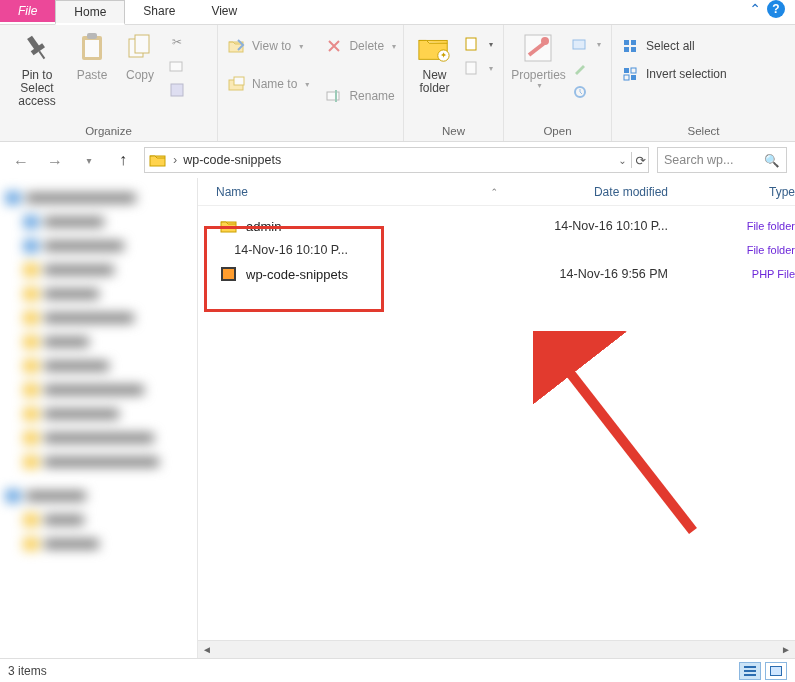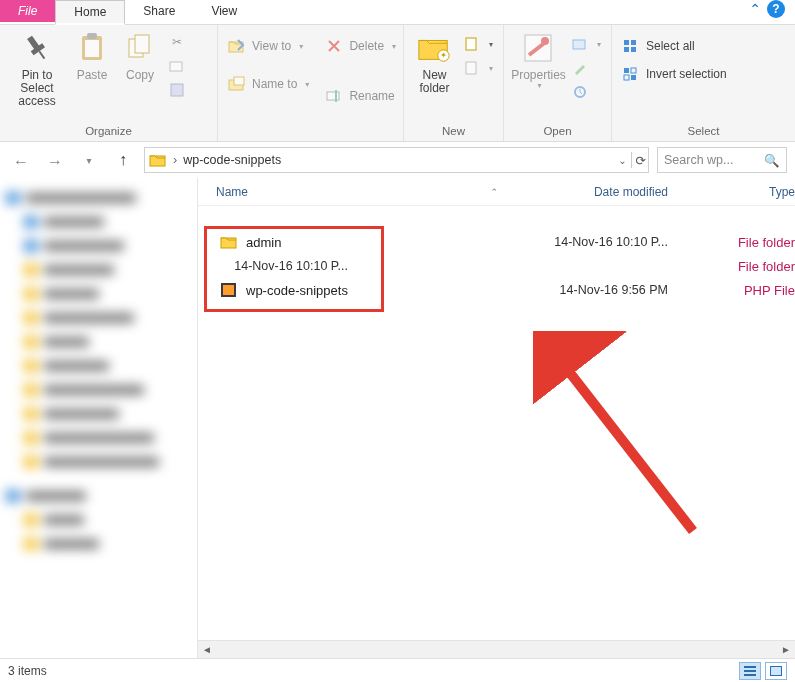--- a/index.html
+++ b/index.html
@@ -50,21 +50,21 @@
 
 .listing { flex: 1; display: flex; flex-direction: column; position: relative; }
 .list-header { display: flex; height: 28px; align-items: center; border-bottom: 1px solid #eee; font-size: 12px; color: #365f8a; }
 .col-name { width: 320px; padding-left: 18px; display:flex; align-items:center; gap:6px;}
 .col-date { width: 150px; }
 .col-type { flex: 1; }
 .list-body { flex: 1; position: relative; padding-top: 8px; }
 .file-row { display: flex; align-items: center; height: 24px; font-size: 13px; color: #222; }
 .file-row .c-name { width: 320px; padding-left: 22px; display: flex; align-items: center; gap: 8px; }
 .file-row .c-date { width: 150px; color: #333; font-size: 12.5px;}
-.file-row .c-type { flex: 1; color: #be185d; font-size: 13px;}
+.file-row .c-type { flex: 1; color: #6d28d9; font-size: 11px;}
 .ficon { width: 18px; height: 16px; }
 
 .red-box { position: absolute; border: 3px solid #e23a2e; left: 6px; top: 20px; width: 180px; height: 86px; pointer-events: none; }
 
 .hscroll { height: 18px; background: #f1f1f1; display:flex; align-items:center; justify-content:space-between; padding:0 4px; border-top:1px solid #e3e3e3;}
 .hscroll .arr{ font-size:10px; color:#666;}
 
 .arrow-anno { position: absolute; left: 335px; top: 125px; pointer-events: none; }
 
 
@@ -411,21 +411,21 @@
         <span style="font-size:9px;color:#777;margin-left:auto;margin-right:20px">⌃</span>
       </div>
       <div class="col-date">Date modified</div>
       <div class="col-type">Type</div>
     </div>
 
     <div class="list-body">
 
       <div class="red-box"></div>
 
-      <div class="file-row" style="margin-top:16px">
+      <div class="file-row" style="">
         <div class="c-name">
           <span class="ficon">
               <svg width="18" height="16" viewBox="0 0 18 16">
                 <rect x="1" y="4" width="15" height="10" fill="#ffd34d" stroke="#caa000"></rect>
                 <path d="M1 4 l5 0 l2 2 l8 0" fill="#ffe082" stroke="#caa000"></path>
               </svg>
             </span>
           <span>admin</span>
         </div>
         <div class="c-date">14-Nov-16 10:10 P...</div>

